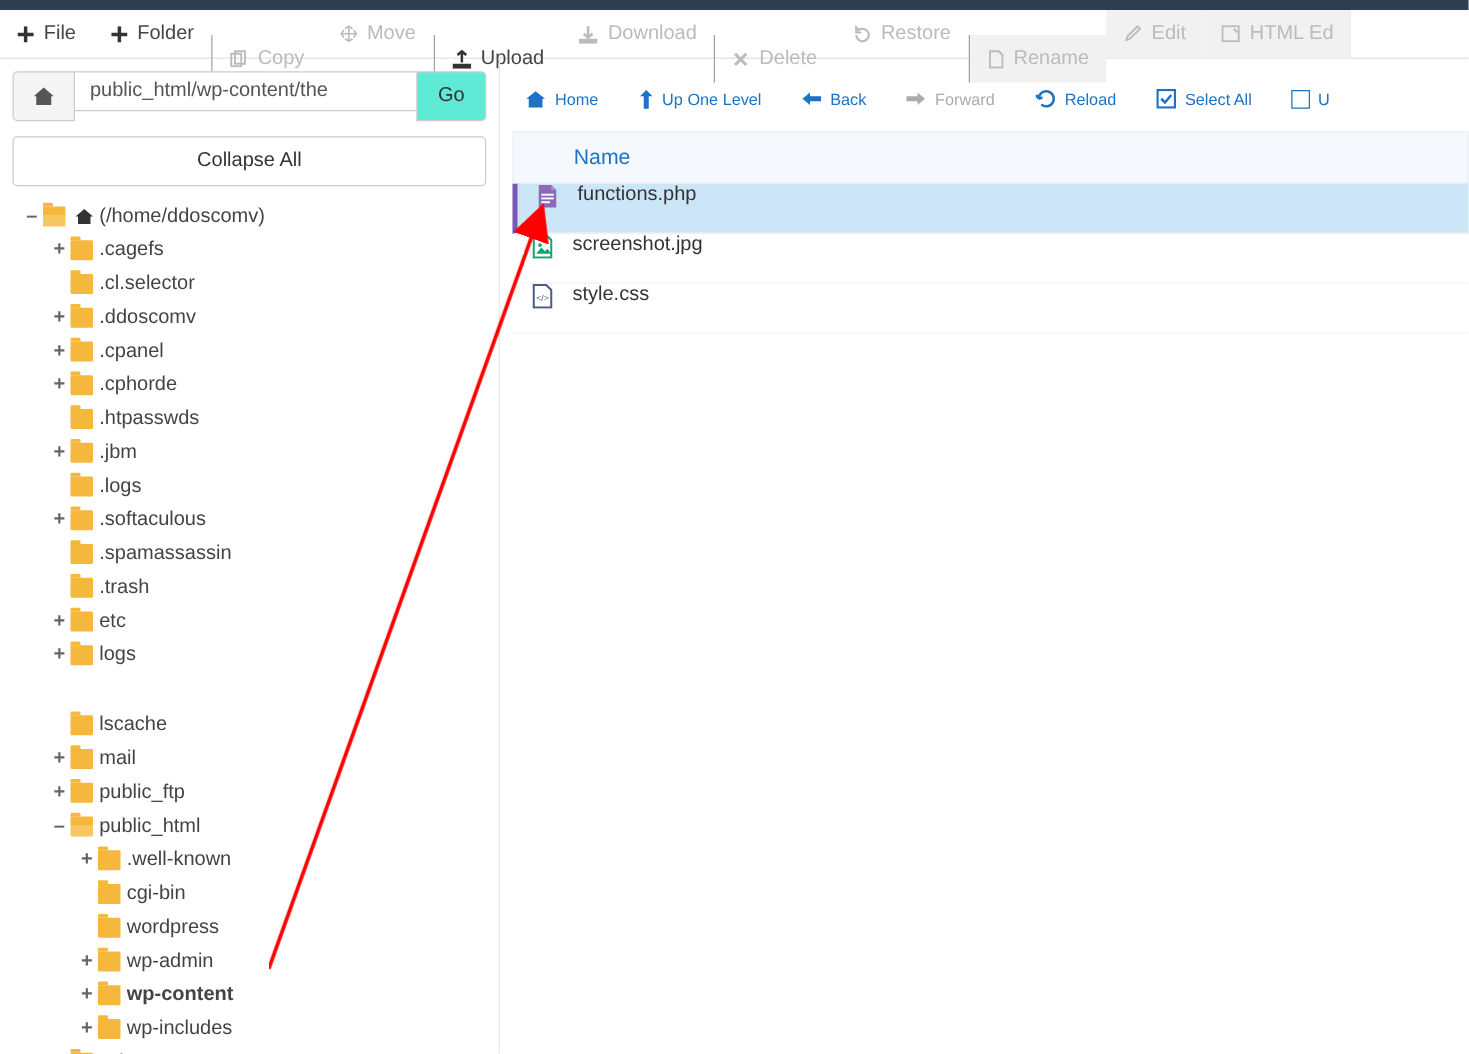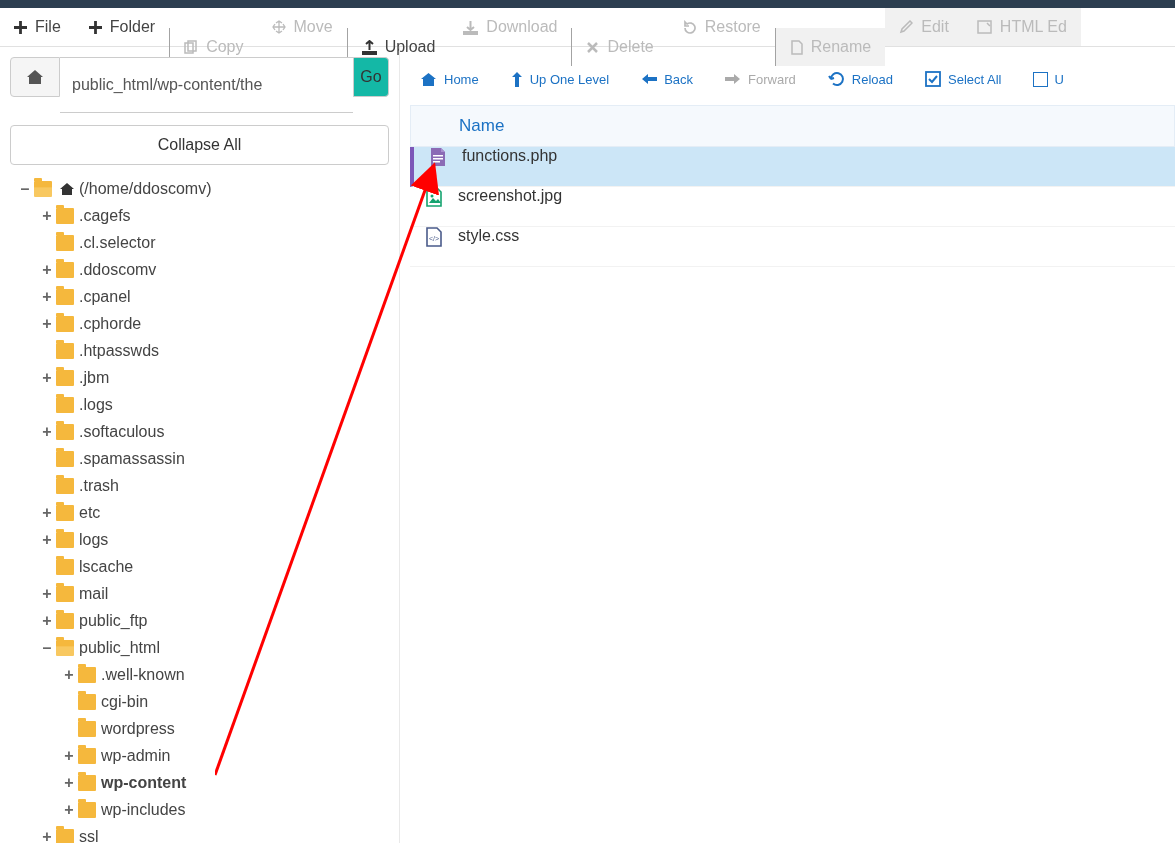--- a/index.html
+++ b/index.html
@@ -8,22 +8,22 @@
   .toolbar { display: flex; align-items: center; height: 39px; border-bottom: 1px solid #e1e1e1; background: #fff; }
   .tbtn { display: flex; align-items: center; padding: 0 14px; height: 100%; color: #444; cursor: pointer; font-size: 16px; white-space: nowrap; }
   .tbtn.disabled { color: #bbb; cursor: default; }
   .tbtn .icon { margin-right: 8px; }
   .tbtn.sep { border-left: 1px solid #a3a3a3; margin-top: 40px; }
   .tbtn.shade { background: #f1f1f1; }
   .container { display: flex; height: 796px; }
   .sidebar { width: 400px; display: flex; flex-direction: column; border-right: 1px solid #e9e9e9; padding: 10px 10px 0 10px; position: relative; }
   .pathrow { display: flex; margin-bottom: 12px; }
   .home-btn { width: 50px; height: 40px; border: 1px solid #ccc; border-radius: 4px 0 0 4px; display: flex; align-items: center; justify-content: center; background: #f5f5f5; cursor: pointer; }
-  .path-input { flex: 1; height: 56px; border: 1px solid #ccc; border-left: none; border-right: none; padding: 0 12px; font-size: 16px; color: #555; outline: none; }
-  .go-btn { width: 36px; height: 40px; border: 1px solid #ccc; border-radius: 0 4px 4px 0; background: #14b8a6; cursor: pointer; font-size: 16px; color: #333; }
+  .path-input { flex: 1; height: 32px; border: 1px solid #ccc; border-left: none; border-right: none; padding: 0 12px; font-size: 16px; color: #555; outline: none; }
+  .go-btn { width: 56px; height: 40px; border: 1px solid #ccc; border-radius: 0 4px 4px 0; background: #5eead4; cursor: pointer; font-size: 16px; color: #333; }
   .collapse-all { width: 100%; height: 40px; border: 1px solid #ccc; border-radius: 4px; background: #fff; cursor: pointer; font-size: 16px; color: #333; margin-bottom: 10px; }
   .tree { flex: 1; overflow: auto; position: relative; }
   .tree::-webkit-scrollbar { width: 16px; }
   .tree::-webkit-scrollbar-track { background: #f1f1f1; }
   .tree::-webkit-scrollbar-thumb { background: #c4c4c4; border-radius: 2px; }
   .tnode { display: flex; align-items: center; height: 27px; cursor: pointer; white-space: nowrap; }
   .texpander { width: 14px; text-align: center; color: #666; font-weight: bold; font-size: 16px; line-height: 1; }
   .tfolder { width: 18px; height: 16px; background: #f5b83d; position: relative; margin: 0 5px 0 2px; border-radius: 1px; }
   .tfolder::before { content:""; position:absolute; top:-3px; left:0; width:8px; height:3px; background:#f5b83d; border-radius:1px 1px 0 0; }
   .tfolder.open { background: linear-gradient(180deg,#f5b83d 0%,#f5b83d 40%,#f8c860 41%,#f8c860 100%); }
@@ -227,21 +227,21 @@
         <div class="tnode" style="padding-left: 30px;">
           <span class="texpander">+</span>
           <span class="tfolder"></span>
           <span class="tlabel">etc</span>
         </div>
         <div class="tnode" style="padding-left: 30px;">
           <span class="texpander">+</span>
           <span class="tfolder"></span>
           <span class="tlabel">logs</span>
         </div>
-        <div class="tnode" style="padding-left: 30px;">
+        <div class="tnode" style="padding-left: 30px; margin-top: 29px;">
           <span class="texpander">&nbsp;</span>
           <span class="tfolder"></span>
           <span class="tlabel">lscache</span>
         </div>
         <div class="tnode" style="padding-left: 30px;">
           <span class="texpander">+</span>
           <span class="tfolder"></span>
           <span class="tlabel">mail</span>
         </div>
         <div class="tnode" style="padding-left: 30px;">

